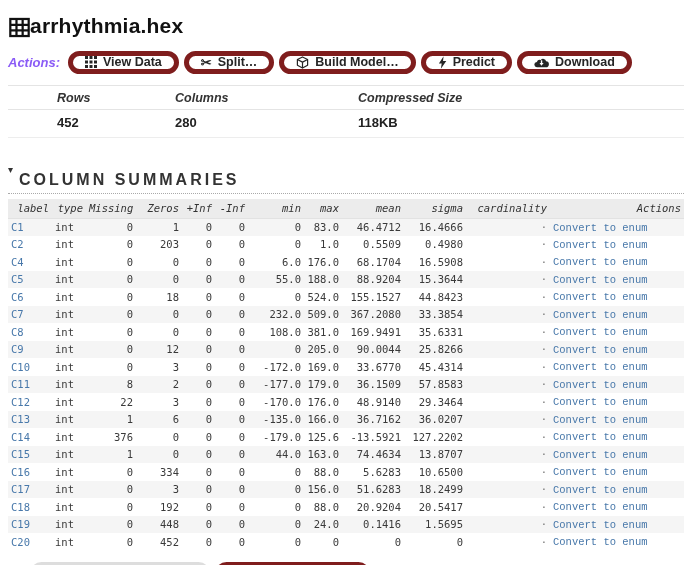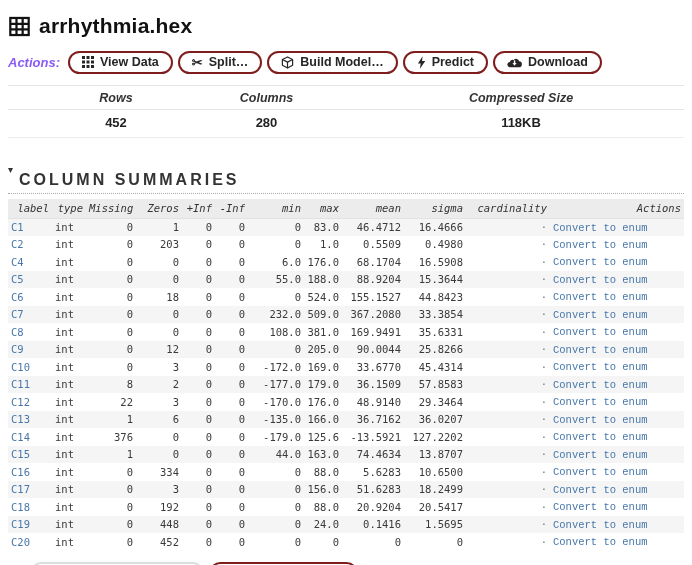--- a/index.html
+++ b/index.html
@@ -1,37 +1,37 @@
 <!DOCTYPE html>
 <html><head>
 <meta charset="utf-8">
 <style>
   * { box-sizing: border-box; margin: 0; padding: 0; }
   html,body { width: 692px; height: 565px; background: #fff; overflow: hidden; }
   body { font-family: "Liberation Sans", sans-serif; color: #222; }
   .page { padding: 10px 8px 0 8px; width: 692px; }
 
   
-  .title-row { display: flex; align-items: center; gap: 9px; margin: 4px 0 0 1px; }
+  .title-row { display: flex; align-items: flex-end; gap: 0; margin: 4px 0 0 1px; }
   .title-row h1 { font-size: 21px; font-weight: 700; color: #111; letter-spacing: .2px; }
   .title-row svg { display:block; }
 
   
   .actions-row { display: flex; align-items: center; margin-top: 12px; height: 24px; }
   .actions-label { font-style: italic; font-weight: 700; font-size: 13px; color: #8b5cf6; margin-right: 8px; }
   .pill-btn { display: inline-flex; align-items: center; gap: 6px; height: 23px;
-              padding: 0 12px; margin-right: 5px; background: #fff; border: 2px solid #7f1d1d;
+              padding: 0 12px; margin-right: 5px; background: #fff; border: 5px solid #7f1d1d;
               border-radius: 999px; font-family: "Liberation Sans", sans-serif;
               font-size: 12.5px; font-weight: 600; color: #262626; cursor: pointer; white-space: nowrap; }
   .pill-btn svg { display: block; }
   .pill-btn.disabled { color: #bbb; border-color: #ddd; cursor: default; }
   .scissors-glyph { font-size: 13px; line-height: 1; }
 
   
-  .stats { margin-top: 11px; font-size: 12.5px; text-align: center; }
+  .stats { margin-top: 11px; font-size: 12.5px; }
   .stats-row { display: grid; grid-template-columns: 118px 183px auto; padding-left: 49px; }
   .stats-row.head { font-style: italic; font-weight: 600; color: #333;
                     border-top: 1px solid #e4e4e4; padding-top: 5px; padding-bottom: 4px; }
   .stats-row.vals { border-top: 1px solid #e4e4e4; border-bottom: 1px solid #ededed;
                     padding-top: 5px; padding-bottom: 7px; font-size: 13px; font-weight: 600; color: #222; }
 
   
   .section-head { margin-top: 12px; padding-bottom: 4px; border-bottom: 1px dotted #aaa;
                   display: flex; align-items: center; gap: 6px; cursor: pointer; }
   .section-head .caret { font-size: 10px; color: #333; }

